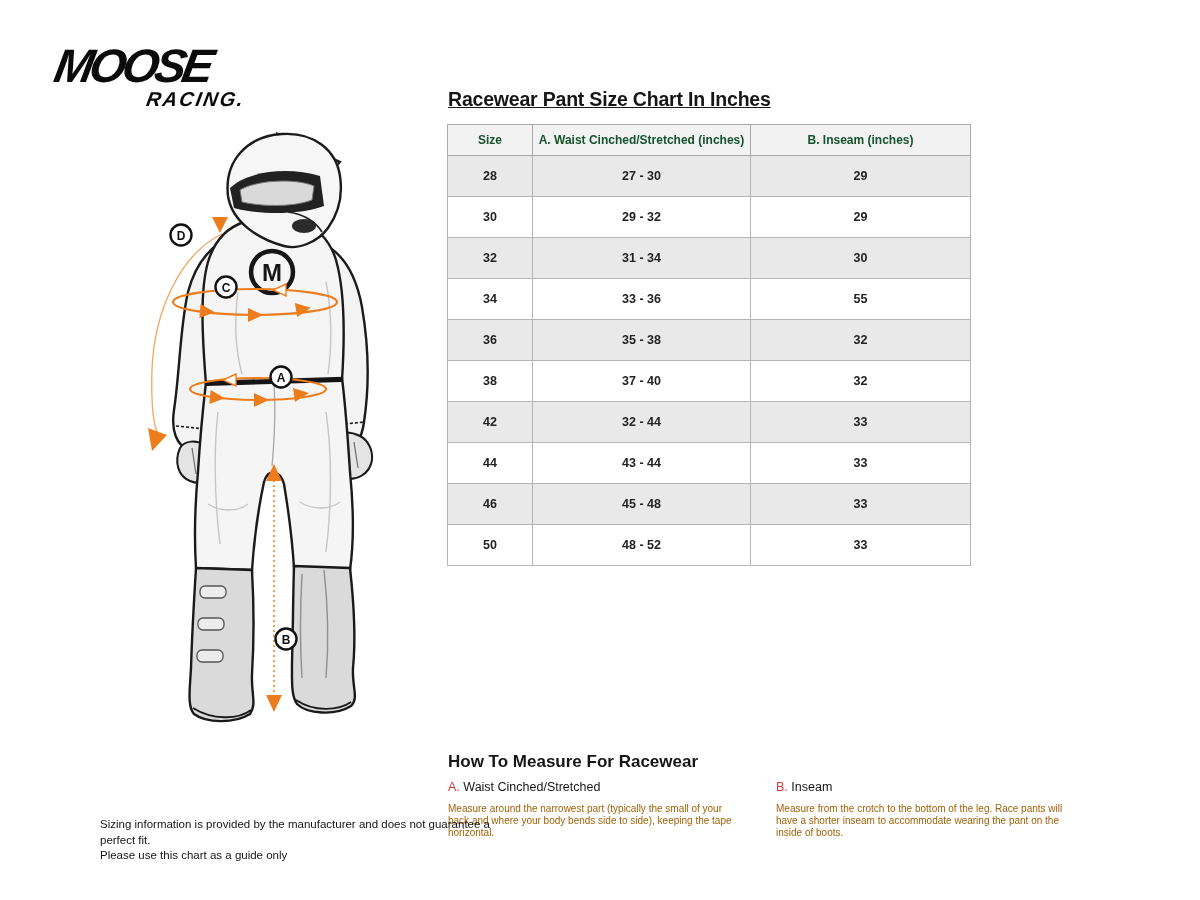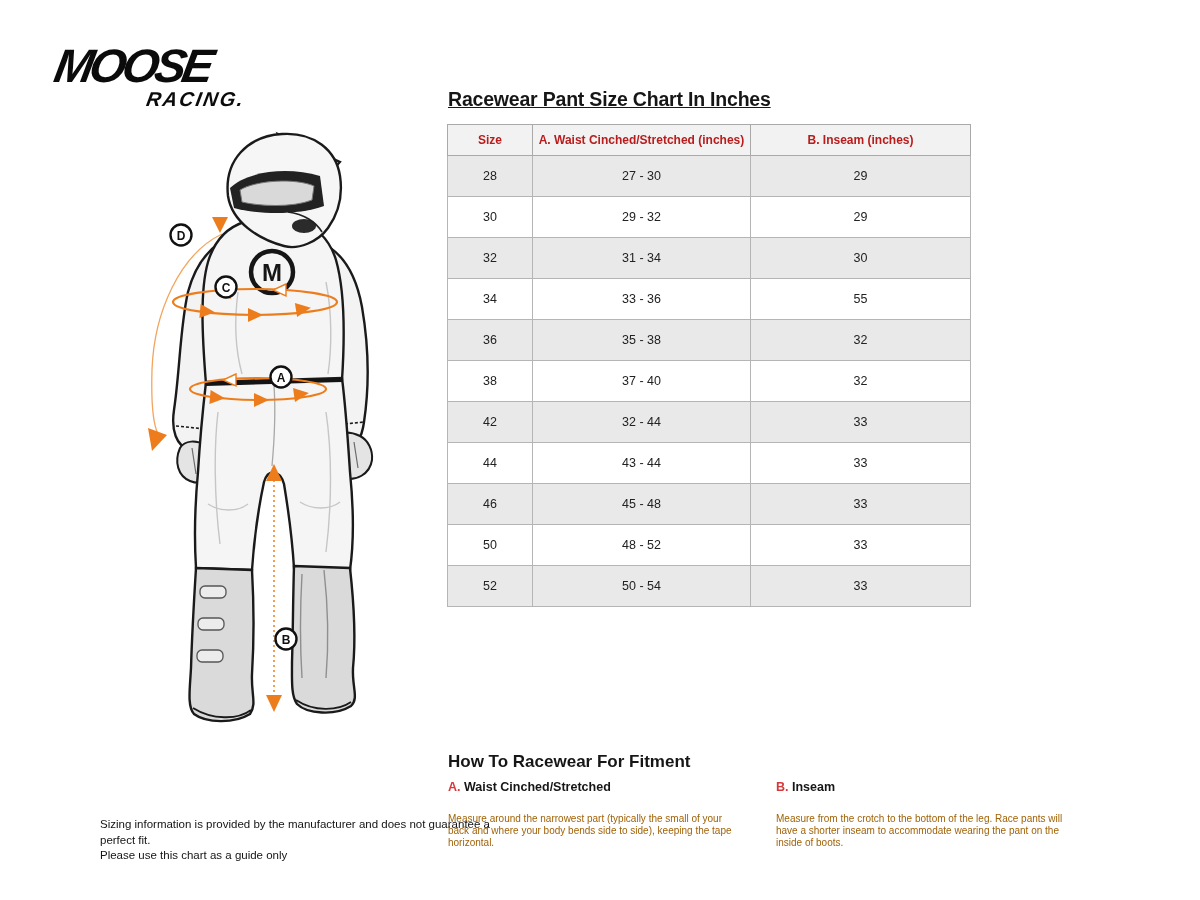--- a/index.html
+++ b/index.html
@@ -27,38 +27,38 @@
     letter-spacing:-0.2px; color:#161616;text-decoration:underline;
   }
 
   
   .size-table {
     position:absolute; left:447px; top:124px; width:523px;
     border-collapse:collapse; table-layout:fixed;
   }
   .size-table th {
     height:31px; background:#f2f2f2; font-size:12px; font-weight:bold;
-    border:1px solid #a9a9a9; color:#b91c1c; text-align:center;
+    border:1px solid #a9a9a9; color:#14532d; text-align:center;
   }
   .size-table td {
-    height:41px; font-size:12.5px; font-weight:normal; text-align:center;
+    height:41px; font-size:12.5px; font-weight:bold; text-align:center;
     border:1px solid #b5b5b5; color:#222; background:#ffffff;
   }
   .size-table tbody tr:nth-child(odd) td { background:#e9e9e9; }
   .col-size { width:85px; } .col-waist { width:218px; } .col-inseam { width:220px; }
 
   
   .measure-heading {
     position:absolute; left:448px; top:752px; font-size:17px; font-weight:bold;
     color:#161616;
   }
   .measure-col { position:absolute; top:780px; }
   .measure-col.a { left:448px; width:295px; }
   .measure-col.b { left:776px; width:310px; }
-  .measure-label { font-size:12.5px; font-weight:bold; color:#161616; margin-bottom:19px; }
+  .measure-label { font-size:12.5px; font-weight:normal; color:#161616; margin-bottom:9px; }
   .measure-letter { color:#d6393a; }
   .measure-text { font-size:10px; line-height:1.2; color:#a16207; }
 
   
   .disclaimer {
     position:absolute; left:57px; top:817px; width:400px;
     font-size:11.5px; line-height:1.35; color:#141414;margin-left:43px;
   }
 
   
@@ -240,29 +240,24 @@
         <tr>
           <td>46</td>
           <td>45 - 48</td>
           <td>33</td>
         </tr>
         <tr>
           <td>50</td>
           <td>48 - 52</td>
           <td>33</td>
         </tr>
-        <tr>
-          <td>52</td>
-          <td>50 - 54</td>
-          <td>33</td>
-        </tr>
       </tbody>
   </table>
 
-  <div class="measure-heading">How To Racewear For Fitment</div>
+  <div class="measure-heading">How To Measure For Racewear</div>
 
   <div class="measure-col a">
     <div class="measure-label">
       <span class="measure-letter">A.</span>
       <span>Waist Cinched/Stretched</span>
     </div>
     <div class="measure-text">Measure around the narrowest part (typically the small of your back and where your body bends side to side), keeping the tape horizontal.</div>
   </div>
 
   <div class="measure-col b">

